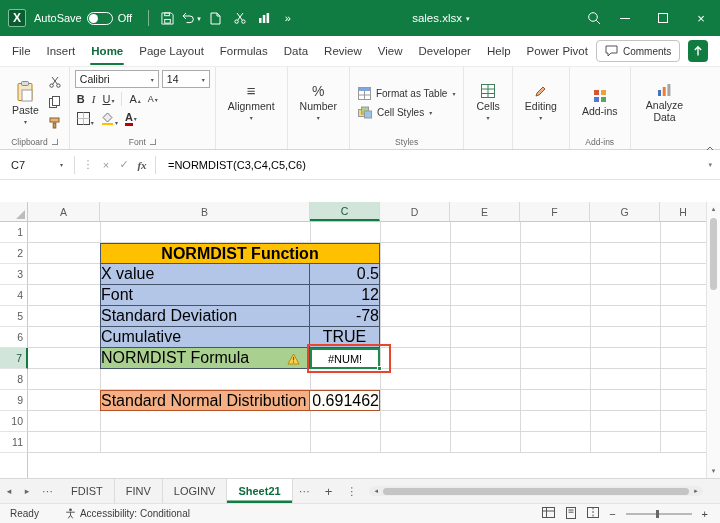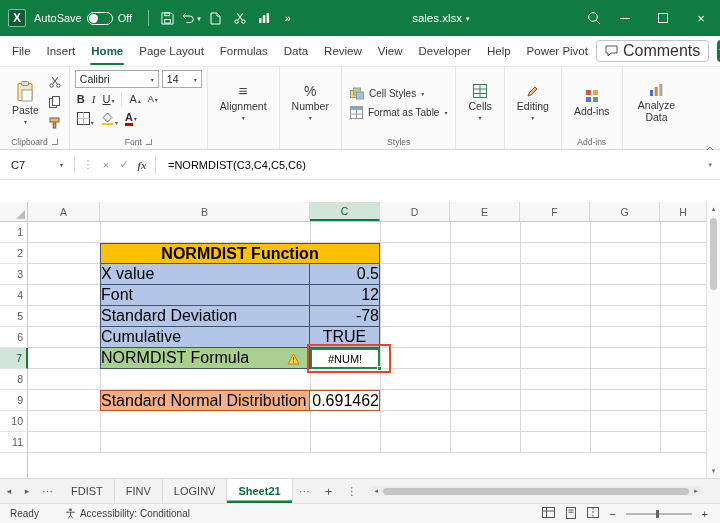--- a/index.html
+++ b/index.html
@@ -28,21 +28,21 @@
   .minline { width:10px; height:1px; background:#fff; }
 
   
   .menubar { position:absolute; left:0; top:36px; width:720px; height:30px; background:#fff;
     display:flex; align-items:center; padding:0 4px; }
   .mtab { position:relative; height:100%; padding:0 8px; display:flex; align-items:center;
     font-size:11.5px; color:#3B3B3B; white-space:nowrap; }
   .mtab.active { font-weight:bold; color:#0F6B3C; }
   .mtab.active::after { content:""; position:absolute; left:7px; right:7px; bottom:1px; height:2.5px; background:#107C41; border-radius:2px; }
   .comments-btn { display:flex; align-items:center; gap:5px; border:1px solid #C3C3C3; border-radius:4px;
-    height:22px; padding:0 8px; font-size:16px; color:#333; margin-right:8px; }
+    height:22px; padding:0 8px; font-size:10px; color:#333; margin-right:8px; }
   .share-btn { width:26px; height:22px; background:#107C41; border-radius:4px; display:flex; align-items:center; justify-content:center; margin-right:8px; }
 
   
   .ribbon { position:absolute; left:0; top:66px; width:720px; height:84px; background:#FBFBFB;
     border-top:1px solid #EDEDED; border-bottom:1px solid #D6D6D6; display:flex; }
   .rgroup { height:100%; border-right:1px solid #E6E6E6; display:flex; flex-direction:column; padding:3px 5px 0; }
   .rbody { flex:1; display:flex; align-items:stretch; }
   .rlabel { height:14px; display:flex; align-items:center; justify-content:center; gap:4px;
     font-size:8.5px; color:#6A6A6A; white-space:nowrap; }
   .launcher { width:6px; height:6px; border-right:1px solid #8A8A8A; border-bottom:1px solid #8A8A8A; }
@@ -276,21 +276,21 @@
     </div>
 
     <div class="rgroup">
       <div class="rbody">
         <div class="fontgrid">
           <div style="display:flex; gap:3px;">
             <div class="selectbox" style="width:84px;">
               <span>Calibri</span>
               <span class="tinytri">▾</span>
             </div>
-            <div class="selectbox" style="width:40px;">
+            <div class="selectbox" style="width:48px;">
               <span>14</span>
               <span class="tinytri">▾</span>
             </div>
           </div>
           <div class="frow">
             <span class="bold">B</span>
             <span class="ital" style="font-family:'Liberation Serif',serif;">I</span>
             <span class="fbtn">
                 <span class="und">U</span>
                 <span class="tinytri">▾</span>
@@ -352,36 +352,36 @@
           <span>Number</span>
           <span class="tinytri">▾</span>
         </div>
       </div>
       <div class="rlabel"></div>
     </div>
 
     <div class="rgroup">
       <div class="rbody" style="flex-direction:column; justify-content:center;">
         <div class="stylerow">
-          <svg width="14" height="13" viewBox="0 0 14 13">
-              <rect x="0.5" y="3.5" width="7" height="7" fill="#FFD966" stroke="#999"></rect>
-              <rect x="3.5" y="1" width="7" height="7" fill="#A9D08E" stroke="#999"></rect>
-              <rect x="6.5" y="5" width="7" height="7" fill="#9DC3E6" stroke="#999"></rect>
-            </svg>
-          <span>Cell Styles</span>
-          <span class="tinytri">▾</span>
-        </div>
-        <div class="stylerow">
           <svg width="13" height="13" viewBox="0 0 13 13">
               <rect x="0.5" y="0.5" width="12" height="12" fill="#fff" stroke="#999"></rect>
               <rect x="1" y="1" width="11" height="3" fill="#7EA6E0"></rect>
               <line x1="0.5" y1="8" x2="12.5" y2="8" stroke="#999"></line>
               <line x1="6.5" y1="4" x2="6.5" y2="12.5" stroke="#999"></line>
             </svg>
           <span>Format as Table</span>
+          <span class="tinytri">▾</span>
+        </div>
+        <div class="stylerow">
+          <svg width="14" height="13" viewBox="0 0 14 13">
+              <rect x="0.5" y="3.5" width="7" height="7" fill="#FFD966" stroke="#999"></rect>
+              <rect x="3.5" y="1" width="7" height="7" fill="#A9D08E" stroke="#999"></rect>
+              <rect x="6.5" y="5" width="7" height="7" fill="#9DC3E6" stroke="#999"></rect>
+            </svg>
+          <span>Cell Styles</span>
           <span class="tinytri">▾</span>
         </div>
       </div>
       <div class="rlabel">
           <span>Styles</span>
         </div>
     </div>
 
     <div class="rgroup">
       <div class="rbody">

